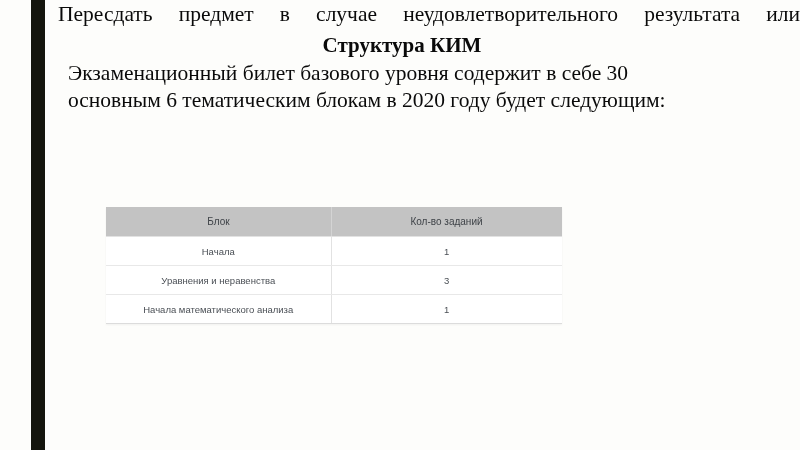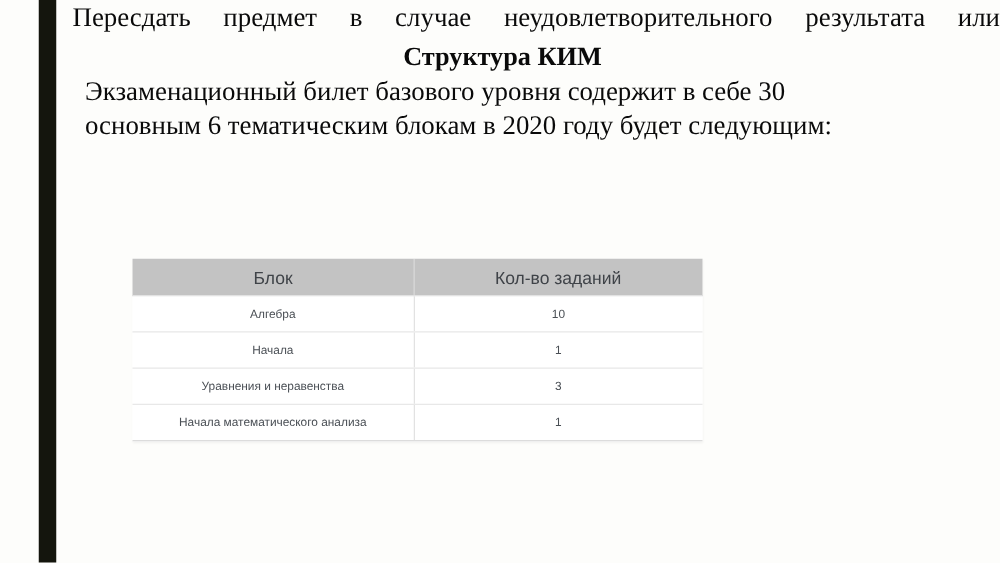--- a/index.html
+++ b/index.html
@@ -92,21 +92,21 @@
     table-layout: fixed;
     font-family: "Liberation Sans", sans-serif;
     background: #ffffff;
     box-shadow: 0 1px 2px rgba(0,0,0,0.05);
   }
   table.kim col.c1 { width: 225px; }
   table.kim col.c2 { width: 231px; }
   table.kim thead th {
     background: #c3c3c3;
     color: #3f4348;
-    font-size: 14px;
+    font-size: 10px;
     font-weight: normal;
     height: 29px;
     text-align: center;
     vertical-align: middle;
     border: none;
     padding: 0;
   }
   table.kim thead th.hdr-sep {
     box-shadow: inset 1px 0 0 #d4d4d4;
   }
@@ -157,24 +157,20 @@
         <col class="c2">
       </colgroup>
       <thead>
         <tr>
           <th>Блок</th>
           <th class="hdr-sep">Кол-во заданий</th>
         </tr>
       </thead>
       <tbody>
         <tr>
-          <td>Алгебра</td>
-          <td class="col-sep">10</td>
-        </tr>
-        <tr>
           <td>Начала</td>
           <td class="col-sep">1</td>
         </tr>
         <tr>
           <td>Уравнения и неравенства</td>
           <td class="col-sep">3</td>
         </tr>
         <tr>
           <td>Начала математического анализа</td>
           <td class="col-sep">1</td>

